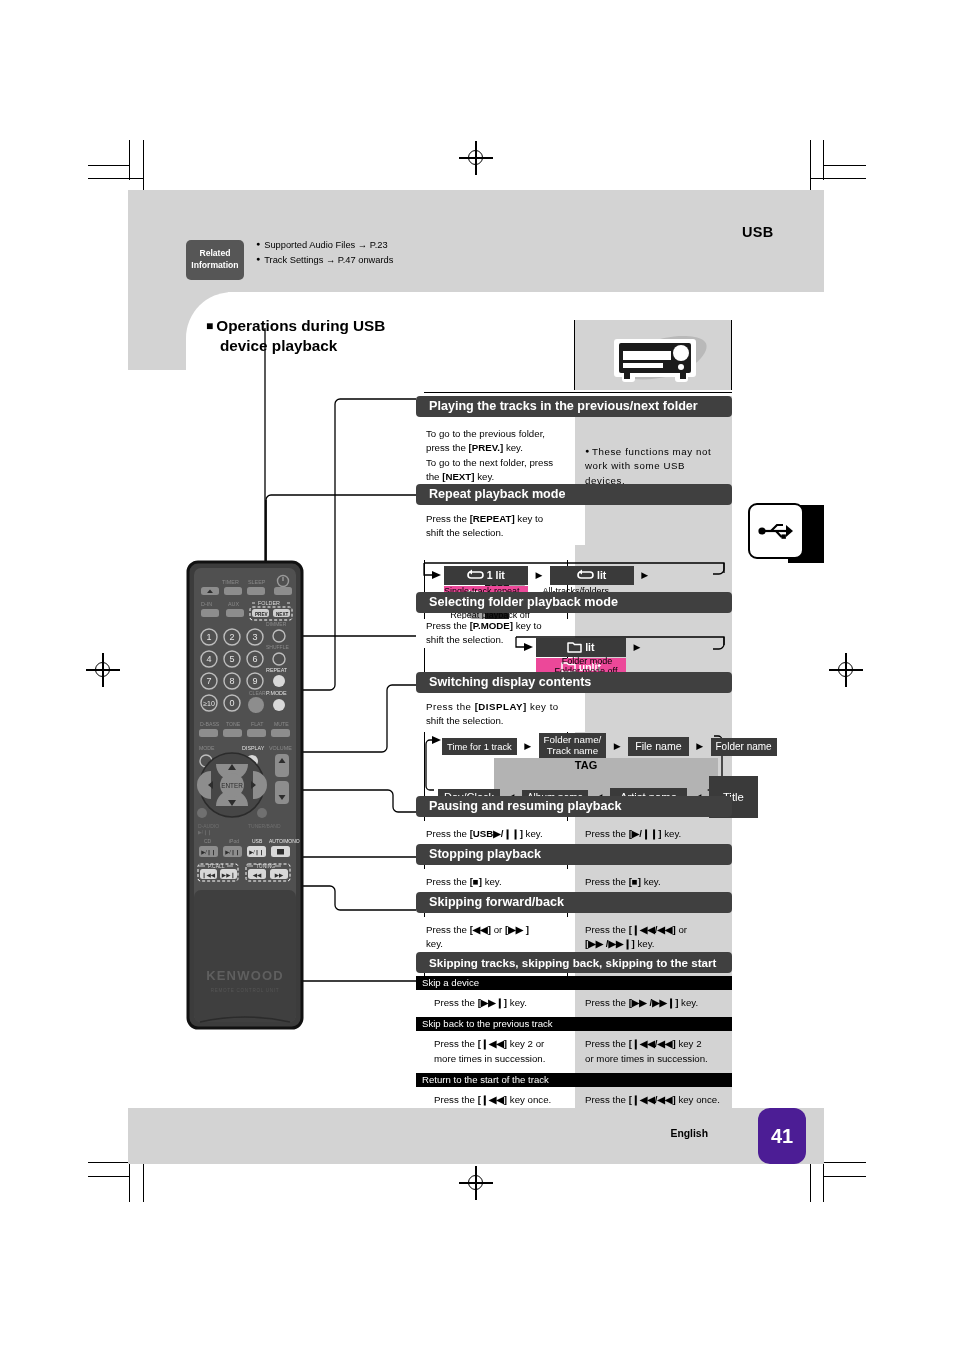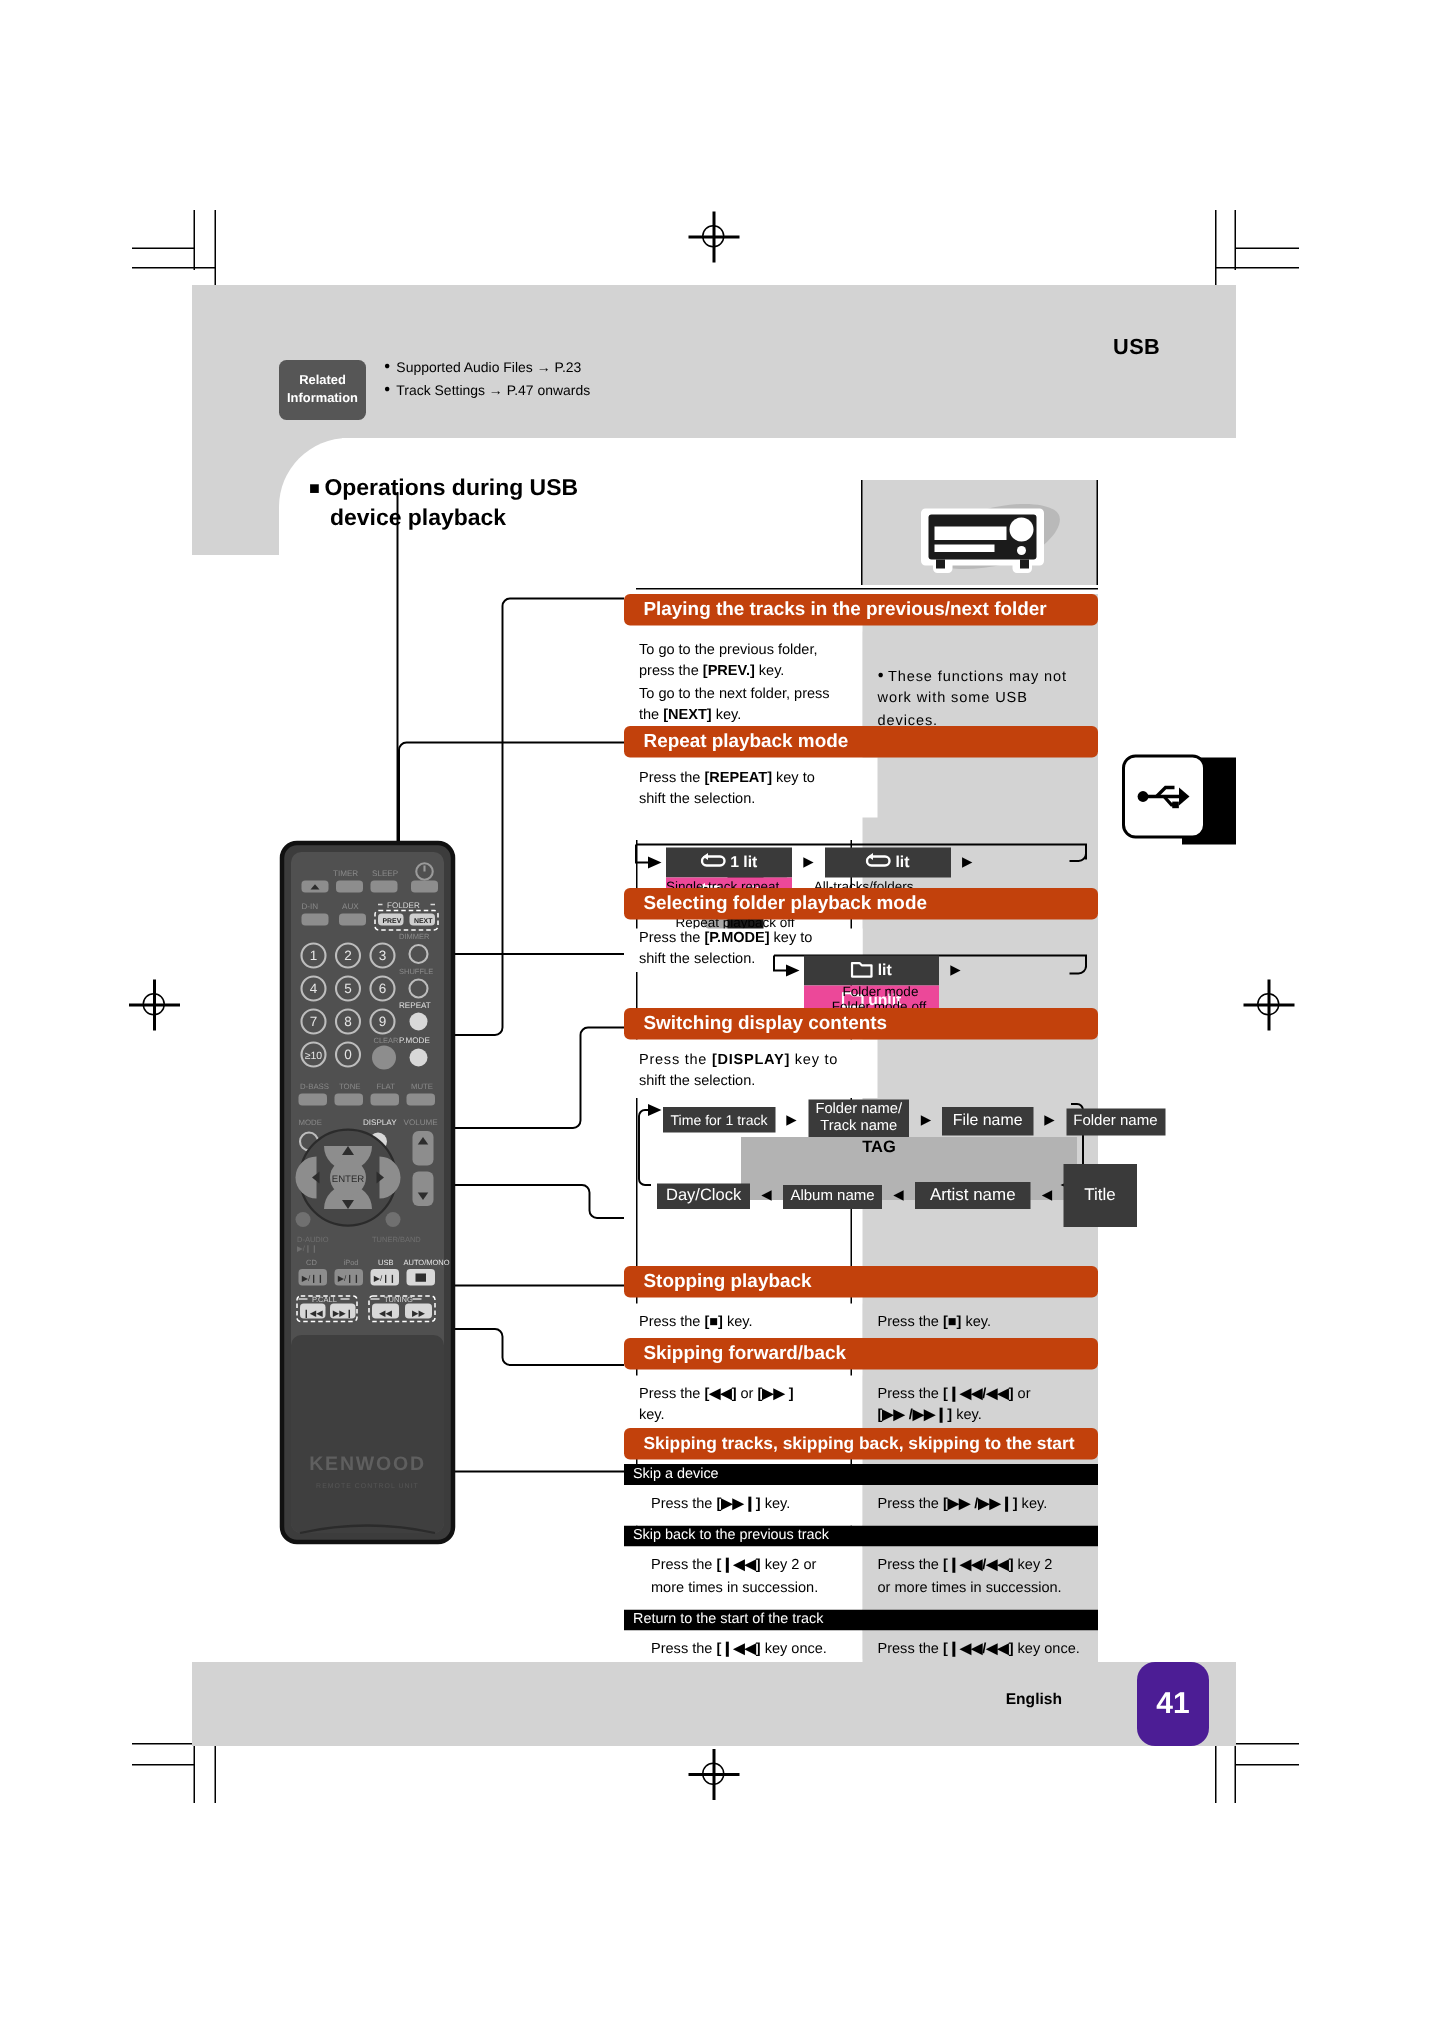--- a/index.html
+++ b/index.html
@@ -41,21 +41,21 @@
   .icohdr{position:absolute;top:320px;height:70px;box-sizing:border-box;}
   .icohdr.remote{left:424px;width:144px;background:#fff;border-left:1.4px solid #000;border-right:1.4px solid #000;}
   .icohdr.unit{left:574px;width:158px;background:#d3d3d3;border-left:1.4px solid #000;border-right:1.4px solid #000;}
   .icohdr .inner{position:relative;width:100%;height:100%;}
   .hdr-rule{position:absolute;left:424px;top:392px;width:308px;height:1.4px;background:#000;}
 
   
   .col{position:absolute;left:416px;width:316px;}
   .gcol{position:absolute;left:575px;top:396px;width:157px;background:#d3d3d3;}
 
-  .sec-title{position:relative;height:21px;background:#c2410c;border-radius:4px;
+  .sec-title{position:relative;height:21px;background:#404040;border-radius:4px;
              color:#fff;font-weight:bold;font-size:12.6px;line-height:21px;padding-left:13px;
              box-sizing:border-box;white-space:nowrap;overflow:hidden;}
   .sec-title.sm{font-size:11.6px;}
 
   .body-txt{font-size:9.7px;line-height:1.48;}
 
   .row2{display:flex;}
   .row2 .l{width:159px;box-sizing:border-box;padding:6px 8px 7px 10px;background:#fff;}
   .row2 .r{width:157px;box-sizing:border-box;padding:6px 8px 7px 10px;background:#d3d3d3;}
 
@@ -345,20 +345,27 @@
         <span class="tri">◀</span>
         <span class="chip" style="padding:2px 5px;font-size:10px;">Album name</span>
         <span class="tri">◀</span>
         <span class="chip" style="padding:2px 10px;font-size:11.3px;">Artist name</span>
         <span class="tri">◀</span>
         <span class="chip" style="padding:14px 14px;font-size:11.3px;">Title</span>
       </div>
     </div>
   </div>
 
+  <div class="col" style="top:796px;">
+    <div class="sec-title">Pausing and resuming playback</div>
+    <div class="row2" style="margin-top:4px;">
+      <div class="l body-txt">Press the <b>[USB▶/❙❙]</b> key.</div>
+      <div class="r body-txt">Press the <b>[▶/❙❙]</b> key.</div>
+    </div>
+  </div>
 
   <div class="col" style="top:844px;">
     <div class="sec-title">Stopping playback</div>
     <div class="row2" style="margin-top:4px;">
       <div class="l body-txt">Press the <b>[■]</b> key.</div>
       <div class="r body-txt">Press the <b>[■]</b> key.</div>
     </div>
   </div>
 
   <div class="col" style="top:892px;">

